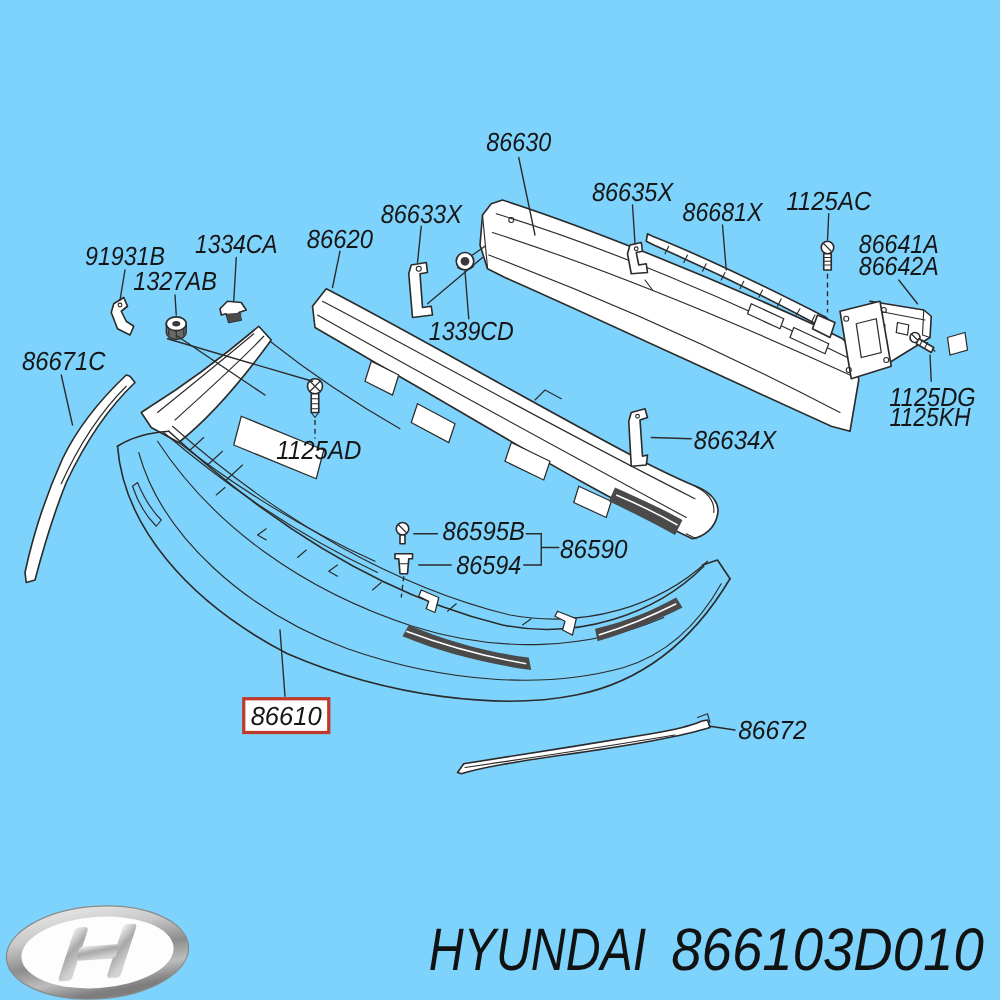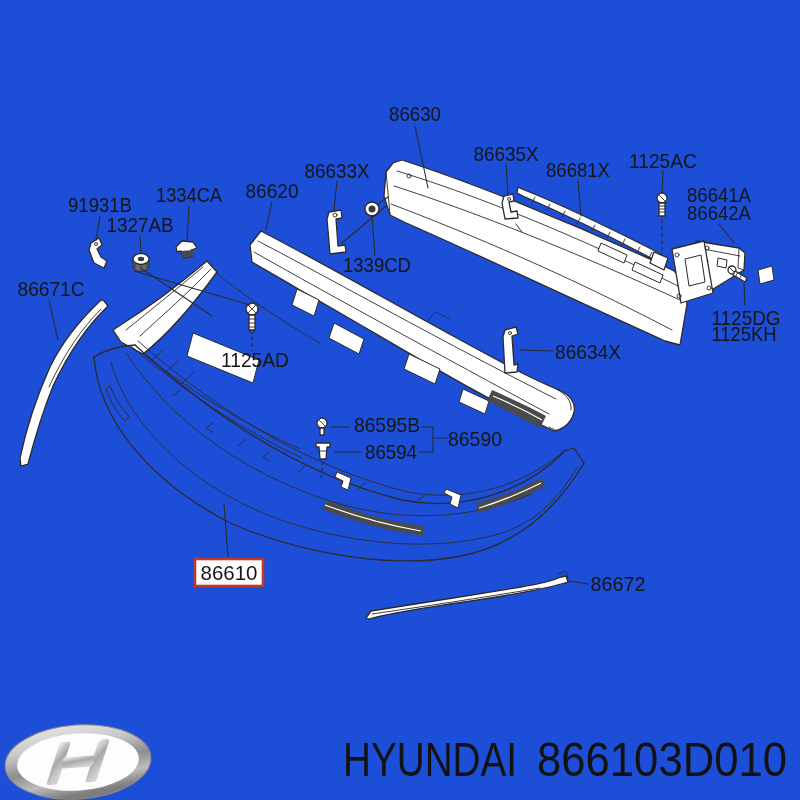--- a/index.html
+++ b/index.html
@@ -1,17 +1,17 @@
 <!DOCTYPE html>
 <html><head>
 <meta charset="utf-8">
 <style>
   html,body{margin:0;padding:0;background:#fff;}
-  .stage{position:relative;width:800px;height:800px;background:#1d4ed8;overflow:hidden;
-         font-family:"Liberation Sans", sans-serif;}
+  .stage{position:relative;width:800px;height:800px;background:#7dd3fc;overflow:hidden;
+         font-family:"Liberation Sans", sans-serif;font-style:italic;}
   svg{display:block;}
   .outline{fill:none;stroke:#2b2b2b;stroke-width:1.3;stroke-linejoin:round;stroke-linecap:round;}
   .thin{fill:none;stroke:#2b2b2b;stroke-width:0.9;stroke-linejoin:round;stroke-linecap:round;}
   .white{fill:#ffffff;stroke:#2b2b2b;stroke-width:1.3;stroke-linejoin:round;}
   .dark{fill:#4a4a4a;stroke:none;}
   .hl{fill:#ffffff;stroke:#2b2b2b;stroke-width:1;}
   .leader{fill:none;stroke:#2b2b2b;stroke-width:1.1;stroke-linecap:round;}
   .dashed{fill:none;stroke:#2b2b2b;stroke-width:1.1;stroke-dasharray:4 3;}
   .lbl{fill:#161616;font-size:21px;font-family:"Liberation Sans", sans-serif;}
   .footer-text{fill:#121212;font-size:48px;font-family:"Liberation Sans", sans-serif;}

